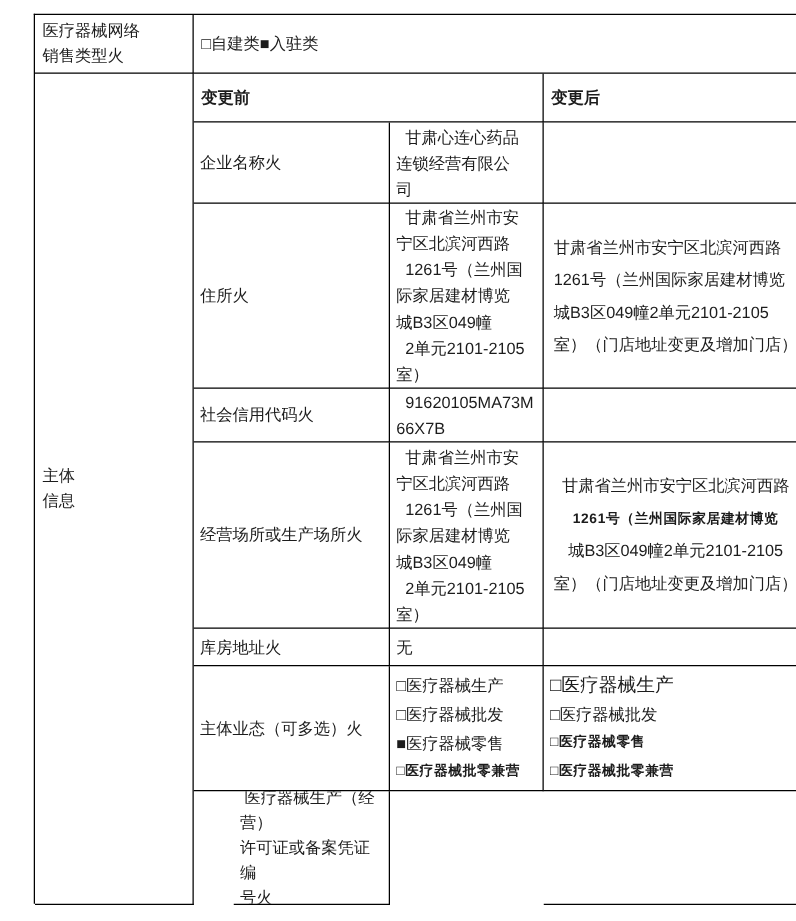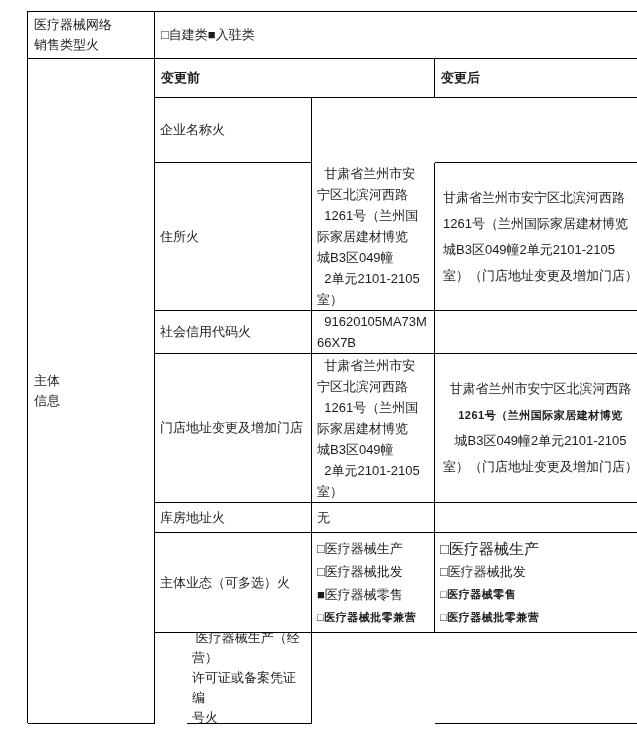--- a/index.html
+++ b/index.html
@@ -63,41 +63,44 @@
 销售类型火</div>
   <div class="cell section-cell pre" style="grid-area:2/1/10/2;">主体
 信息</div>
 
   <div class="cell type-value-cell" style="grid-area:1/2/2/5;">□自建类■入驻类</div>
 
   <div class="cell colhead-cell" style="grid-area:2/2/3/4;">变更前</div>
   <div class="cell colhead-cell" style="grid-area:2/4/3/5;">变更后</div>
 
   <div class="cell label-cell" style="grid-area:3/2/4/3;">企业名称火</div>
+  <div class="cell value-cell pre" style="grid-area:3/3/4/4;">  甘肃心连心药品
+连锁经营有限公
+司</div>
   <div class="cell after-cell" style="grid-area:3/4/4/5;"></div>
 
   <div class="cell label-cell" style="grid-area:4/2/5/3;">住所火</div>
   <div class="cell value-cell pre" style="grid-area:4/3/5/4;">  甘肃省兰州市安
 宁区北滨河西路
   1261号（兰州国
 际家居建材博览
 城B3区049幢
   2单元2101-2105
 室）</div>
   <div class="cell after-cell pre" style="grid-area:4/4/5/5;">甘肃省兰州市安宁区北滨河西路
 1261号（兰州国际家居建材博览
 城B3区049幢2单元2101-2105
 室）（门店地址变更及增加门店）</div>
 
   <div class="cell label-cell" style="grid-area:5/2/6/3;text-align:right;">社会信用代码火</div>
   <div class="cell value-cell pre" style="grid-area:5/3/6/4;">  91620105MA73M
 66X7B</div>
   <div class="cell after-cell" style="grid-area:5/4/6/5;"></div>
 
-  <div class="cell label-cell" style="grid-area:6/2/7/3;">门店地址变更及增加门店</div>
+  <div class="cell label-cell" style="grid-area:6/2/7/3;">经营场所或生产场所火</div>
   <div class="cell value-cell pre" style="grid-area:6/3/7/4;">  甘肃省兰州市安
 宁区北滨河西路
   1261号（兰州国
 际家居建材博览
 城B3区049幢
   2单元2101-2105
 室）</div>
   <div class="cell after-cell" style="grid-area:6/4/7/5;">
     <span class="after-line">甘肃省兰州市安宁区北滨河西路</span>
     <span class="after-line small-bold">1261号（兰州国际家居建材博览</span>

